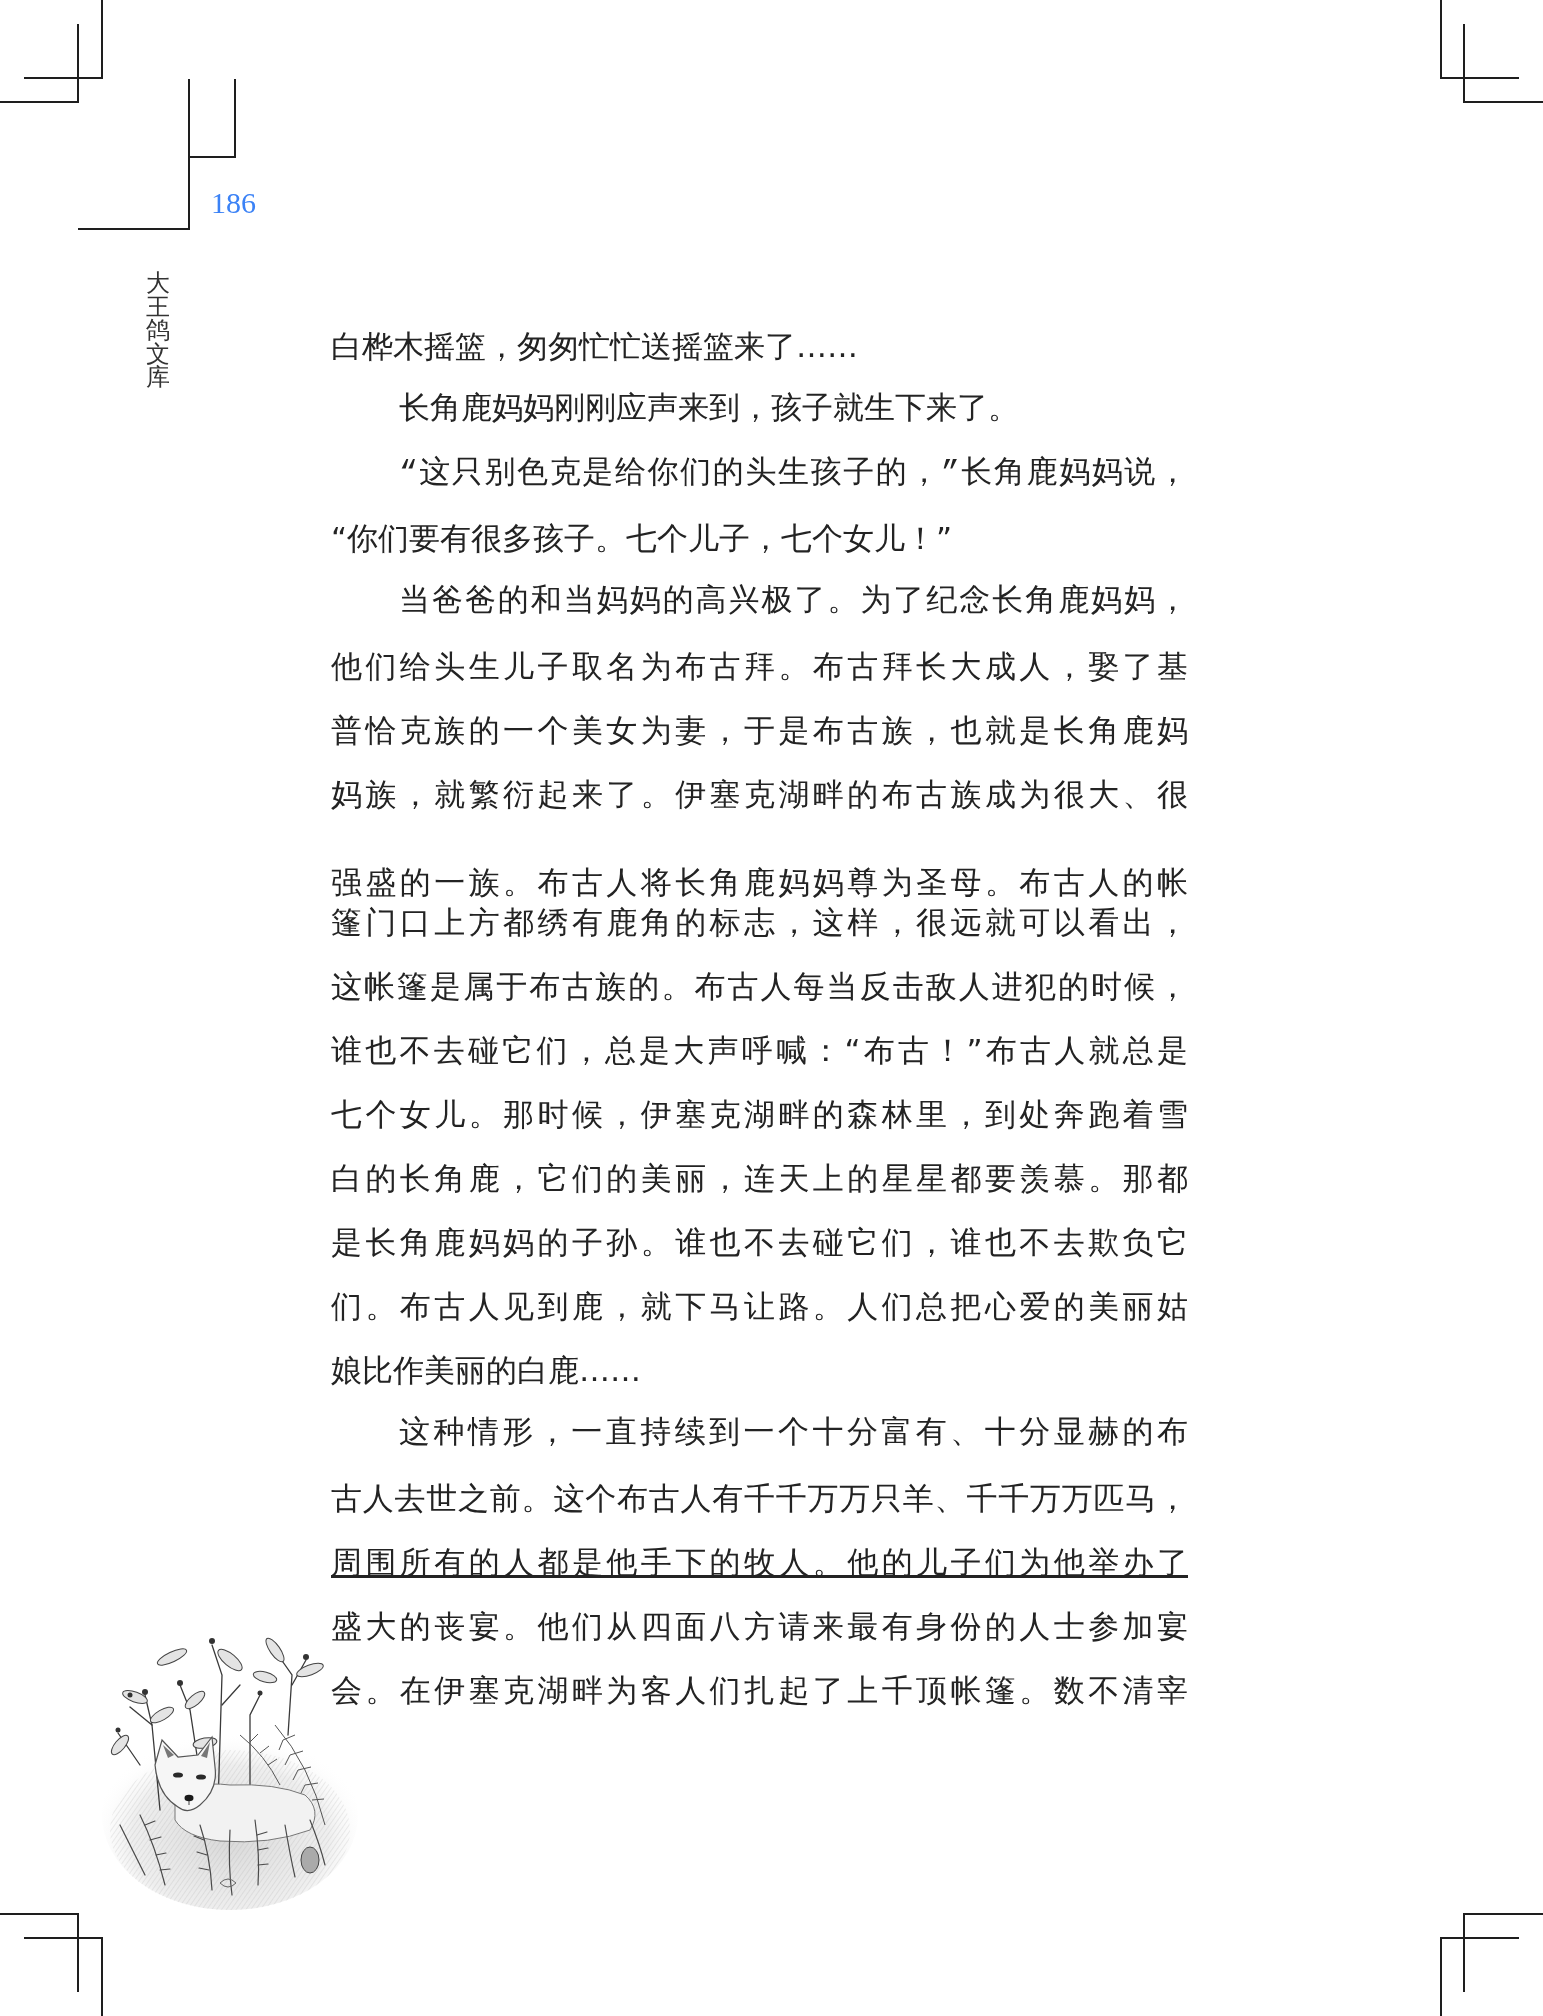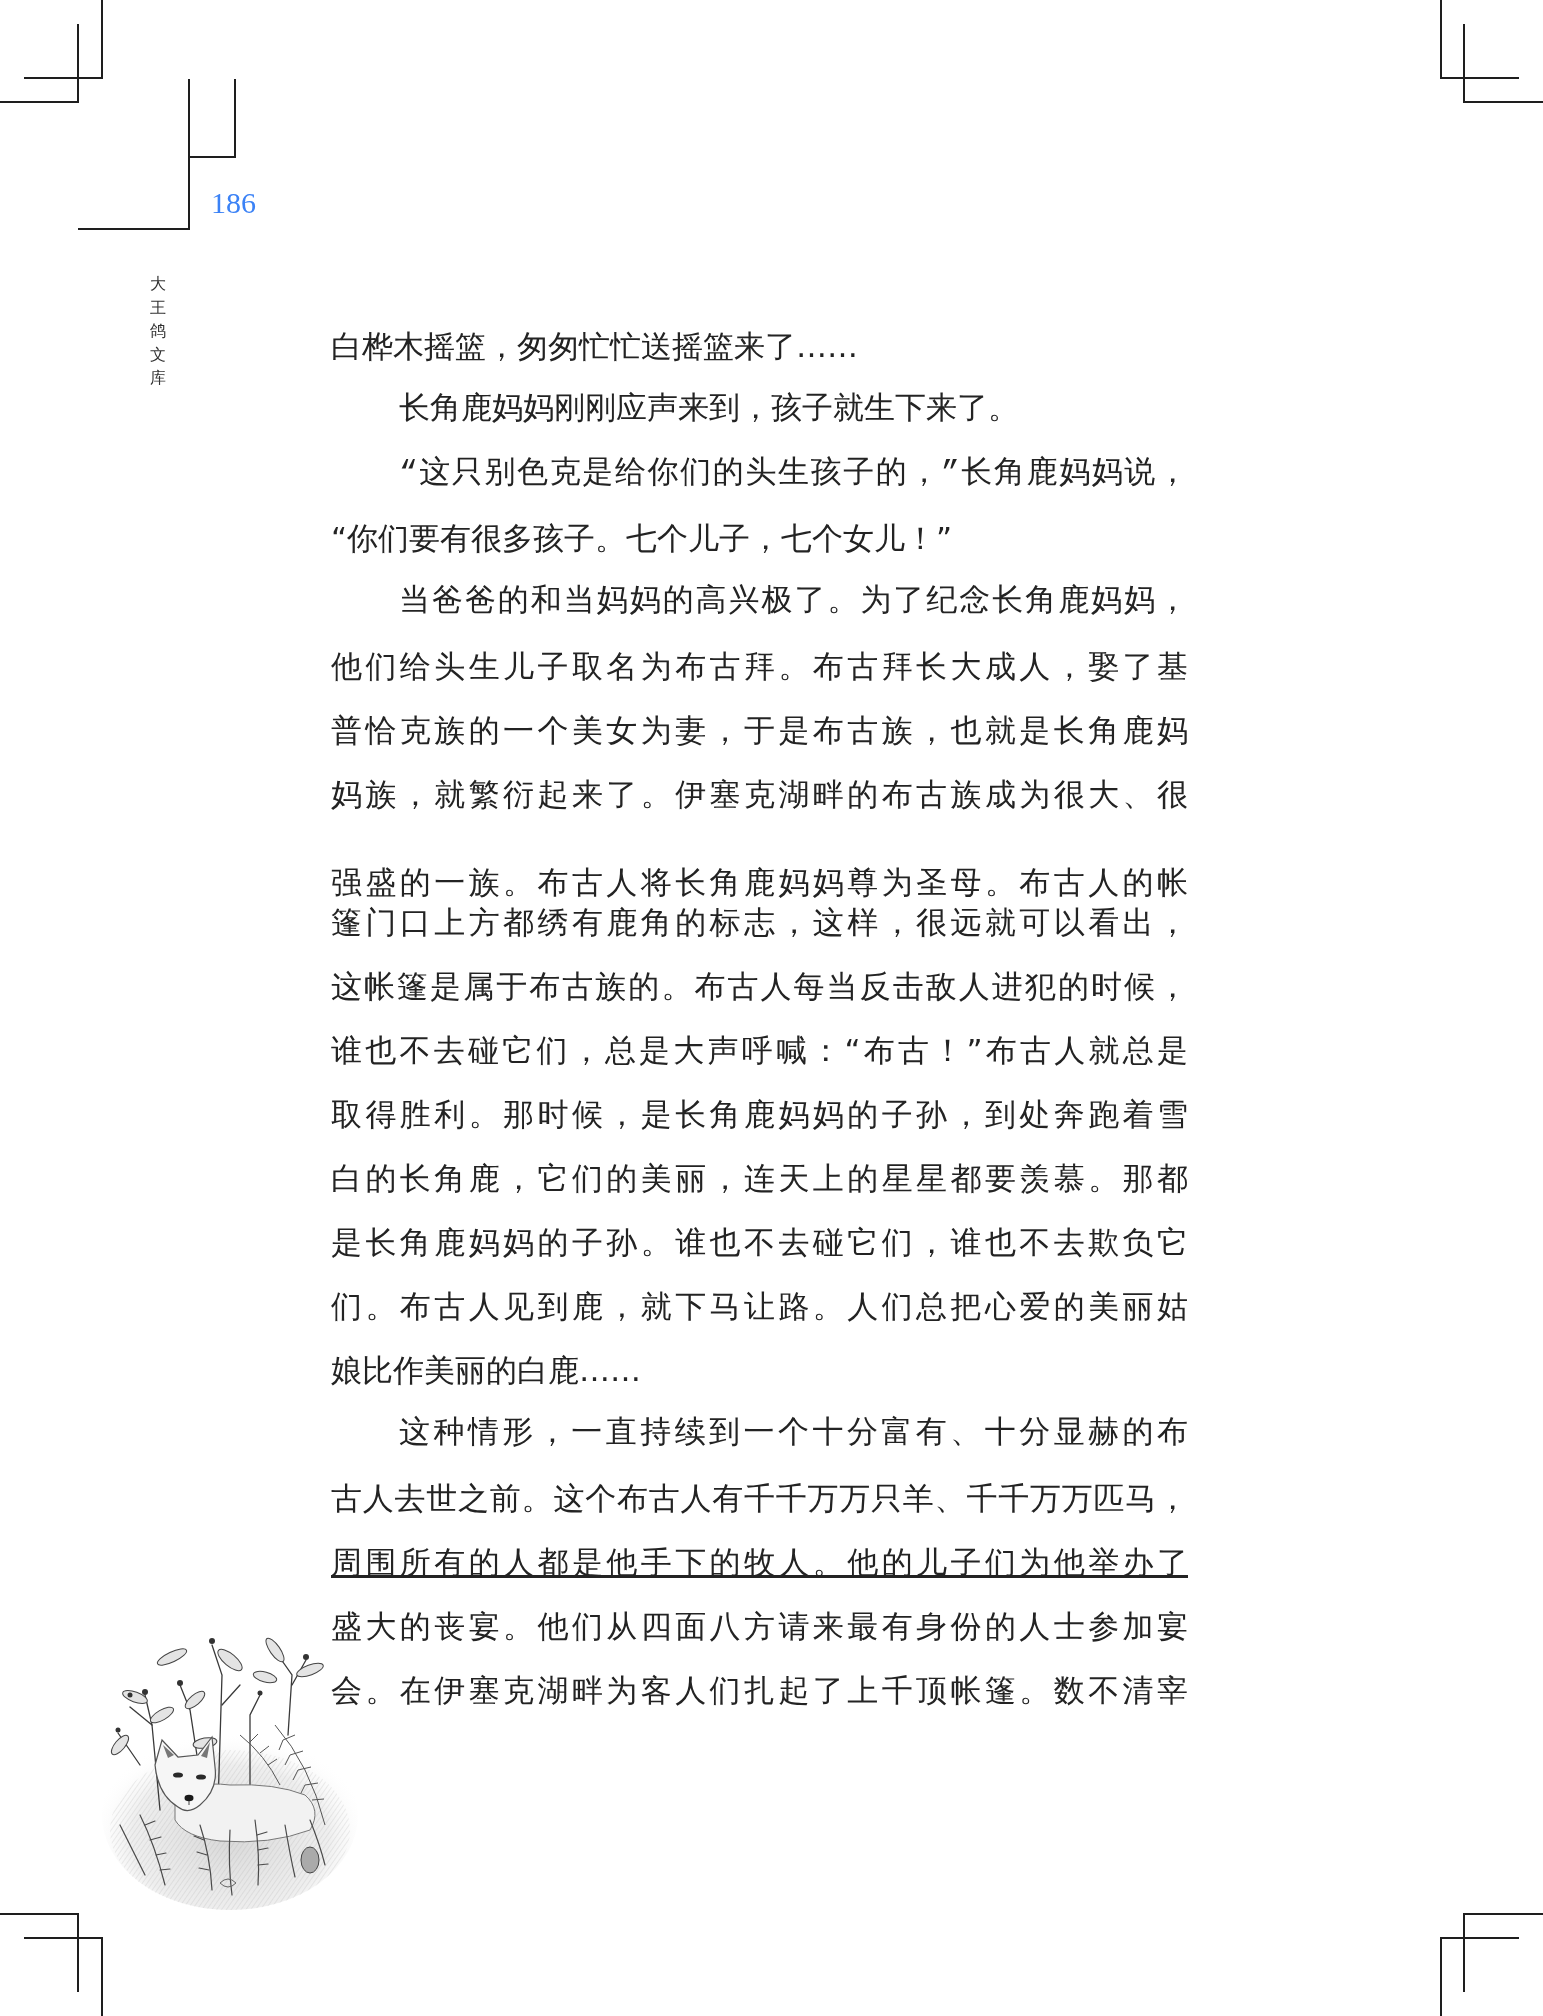--- a/index.html
+++ b/index.html
@@ -20,21 +20,21 @@
     font-family: "Liberation Serif", "DejaVu Serif", serif;
     font-size: 30px;
     color: #3b82f6;
     line-height: 30px;
     letter-spacing: 0px;
   }
   .series-title {
     position: absolute;
     left: 146px; top: 272px;
     width: 24px;
-    font-size: 16px;
+    font-size: 24px;
     line-height: 23.5px;
     color: #333;
     text-align: center;
     word-break: break-all;
   }
   .body-text {
     position: absolute;
     left: 331px; top: 314px;
     width: 857px;
   }
@@ -103,21 +103,21 @@
     <div class="line full indent" style="top: 128px;">“这只别色克是给你们的头生孩子的，”长角鹿妈妈说，</div>
     <div class="line" style="top: 192px;">“你们要有很多孩子。七个儿子，七个女儿！”</div>
     <div class="line full indent" style="top: 256px;">当爸爸的和当妈妈的高兴极了。为了纪念长角鹿妈妈，</div>
     <div class="line full" style="top: 320px;">他们给头生儿子取名为布古拜。布古拜长大成人，娶了基</div>
     <div class="line full" style="top: 384px;">普恰克族的一个美女为妻，于是布古族，也就是长角鹿妈</div>
     <div class="line full" style="top: 448px;">妈族，就繁衍起来了。伊塞克湖畔的布古族成为很大、很</div>
     <div class="line full" style="top: 536px;">强盛的一族。布古人将长角鹿妈妈尊为圣母。布古人的帐</div>
     <div class="line full" style="top: 576px;">篷门口上方都绣有鹿角的标志，这样，很远就可以看出，</div>
     <div class="line full" style="top: 640px;">这帐篷是属于布古族的。布古人每当反击敌人进犯的时候，</div>
     <div class="line full" style="top: 704px;">谁也不去碰它们，总是大声呼喊：“布古！”布古人就总是</div>
-    <div class="line full" style="top: 768px;">取得胜利。那时候，是长角鹿妈妈的子孙，到处奔跑着雪</div>
+    <div class="line full" style="top: 768px;">七个女儿。那时候，伊塞克湖畔的森林里，到处奔跑着雪</div>
     <div class="line full" style="top: 832px;">白的长角鹿，它们的美丽，连天上的星星都要羡慕。那都</div>
     <div class="line full" style="top: 896px;">是长角鹿妈妈的子孙。谁也不去碰它们，谁也不去欺负它</div>
     <div class="line full" style="top: 960px;">们。布古人见到鹿，就下马让路。人们总把心爱的美丽姑</div>
     <div class="line" style="top: 1024px;">娘比作美丽的白鹿……</div>
     <div class="line full indent" style="top: 1088px;">这种情形，一直持续到一个十分富有、十分显赫的布</div>
     <div class="line full" style="top: 1152px;">古人去世之前。这个布古人有千千万万只羊、千千万万匹马，</div>
     <div class="line full" style="top: 1216px; text-decoration: underline;">周围所有的人都是他手下的牧人。他的儿子们为他举办了</div>
     <div class="line full" style="top: 1280px;">盛大的丧宴。他们从四面八方请来最有身份的人士参加宴</div>
     <div class="line full" style="top: 1344px;">会。在伊塞克湖畔为客人们扎起了上千顶帐篷。数不清宰</div>
   </div>

